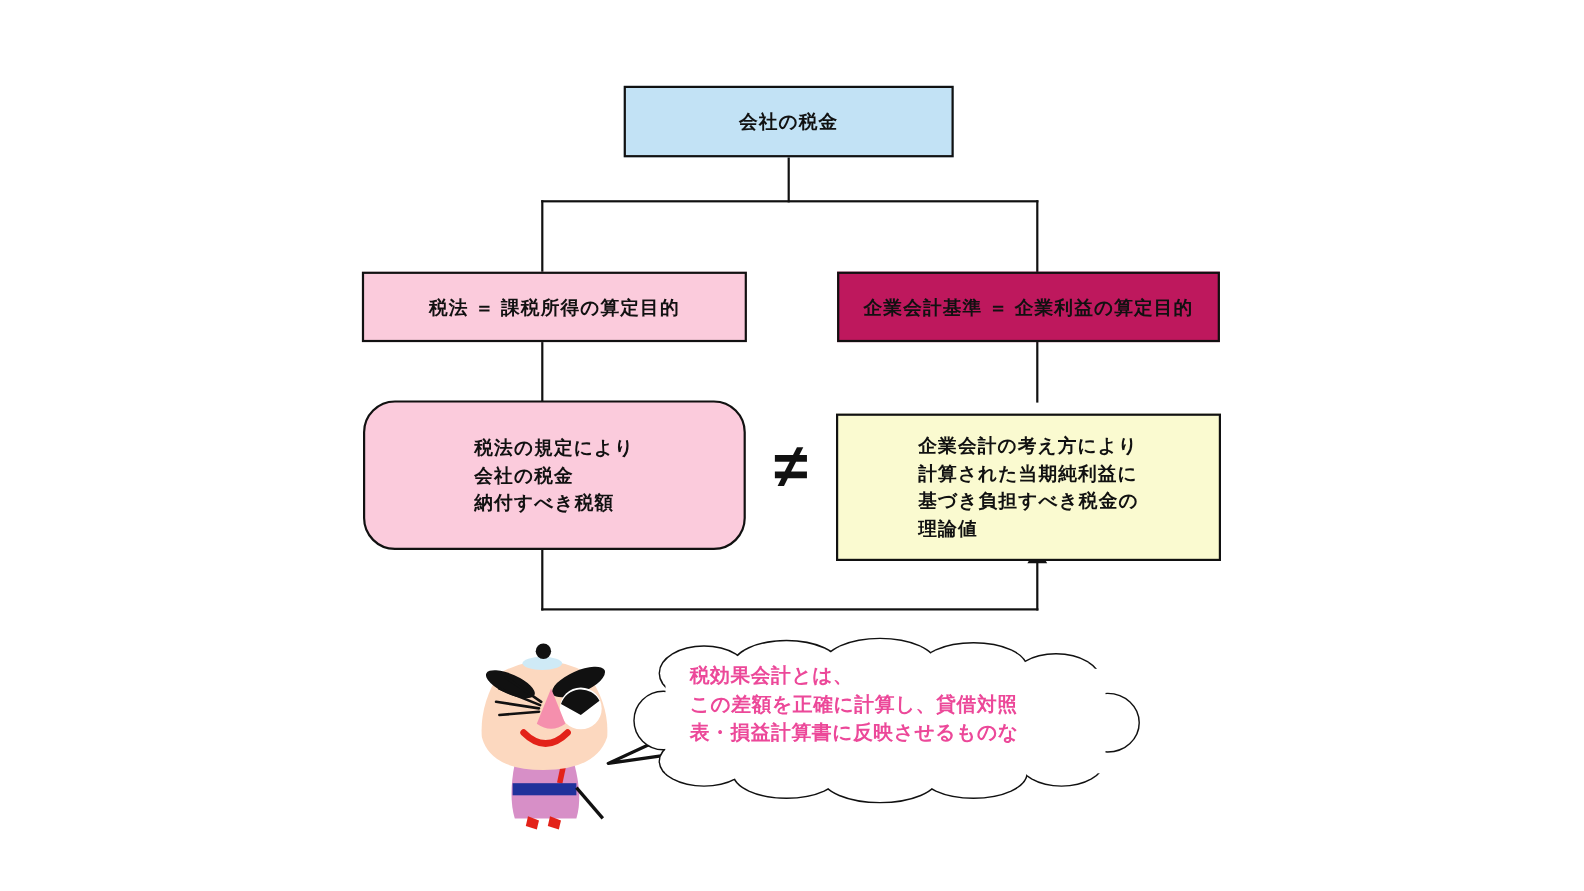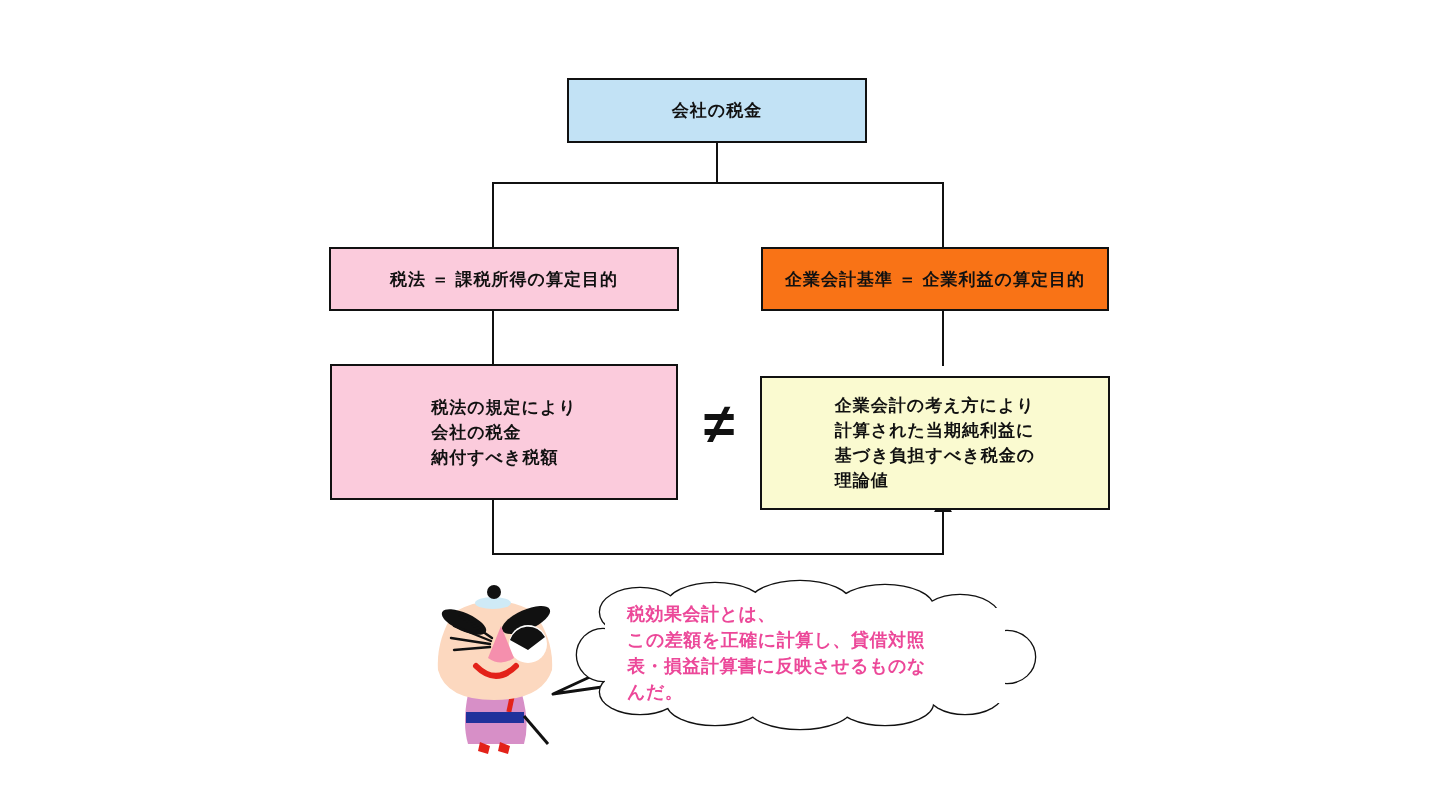--- a/index.html
+++ b/index.html
@@ -10,22 +10,22 @@
   
   .box{
     position:absolute;border:2px solid #111;box-sizing:border-box;
     display:flex;align-items:center;justify-content:center;
     font-weight:bold;font-size:17px;letter-spacing:1px;line-height:25px;
     text-align:center;
   }
   .box .lines{display:inline-block;text-align:left;}
   .box-root{left:567px;top:78px;width:300px;height:65px;background:#c2e2f5;}
   .box-tax-header{left:329px;top:247px;width:350px;height:64px;background:#fbcbdc;align-items:center;}
-  .box-acct-header{left:761px;top:247px;width:348px;height:64px;background:#f97316;}
-  .box-tax-detail{left:330px;top:364px;width:348px;height:136px;background:#fbcbdc;}
+  .box-acct-header{left:761px;top:247px;width:348px;height:64px;background:#be185d;}
+  .box-tax-detail{left:330px;top:364px;width:348px;height:136px;background:#fbcbdc;border-radius:29px;}
   .box-acct-detail{left:760px;top:376px;width:350px;height:134px;background:#fafad0;}
   
   .ln{position:absolute;background:#111;}
   .ln-root-drop{left:716px;top:143px;width:2px;height:41px;}
   .ln-top-h{left:492px;top:182px;width:452px;height:2px;}
   .ln-top-l{left:492px;top:182px;width:2px;height:66px;}
   .ln-top-r{left:942px;top:182px;width:2px;height:66px;}
   .ln-mid-l{left:492px;top:310px;width:2px;height:56px;}
   .ln-mid-r{left:942px;top:310px;width:2px;height:56px;}
   .ln-bot-l{left:492px;top:499px;width:2px;height:56px;}
@@ -165,17 +165,16 @@
         <ellipse cx="170" cy="125" rx="48" ry="22"></ellipse>
         <ellipse cx="95" cy="114" rx="40" ry="22"></ellipse>
         <ellipse cx="58" cy="77" rx="26" ry="26"></ellipse>
         <rect x="60" y="30" width="400" height="95"></rect>
       </g>
     </svg>
     <div class="bubble-text">
       <div>税効果会計とは、</div>
       <div>この差額を正確に計算し、貸借対照</div>
       <div>表・損益計算書に反映させるものな</div>
-      <div>んだ。</div>
     </div>
   </div>
 
 </div>
 
 </body></html>

